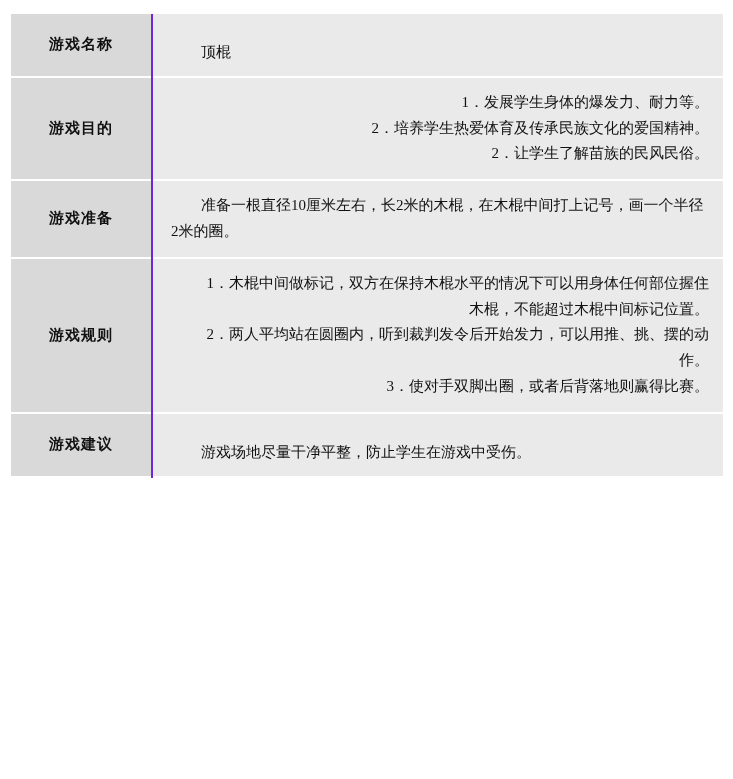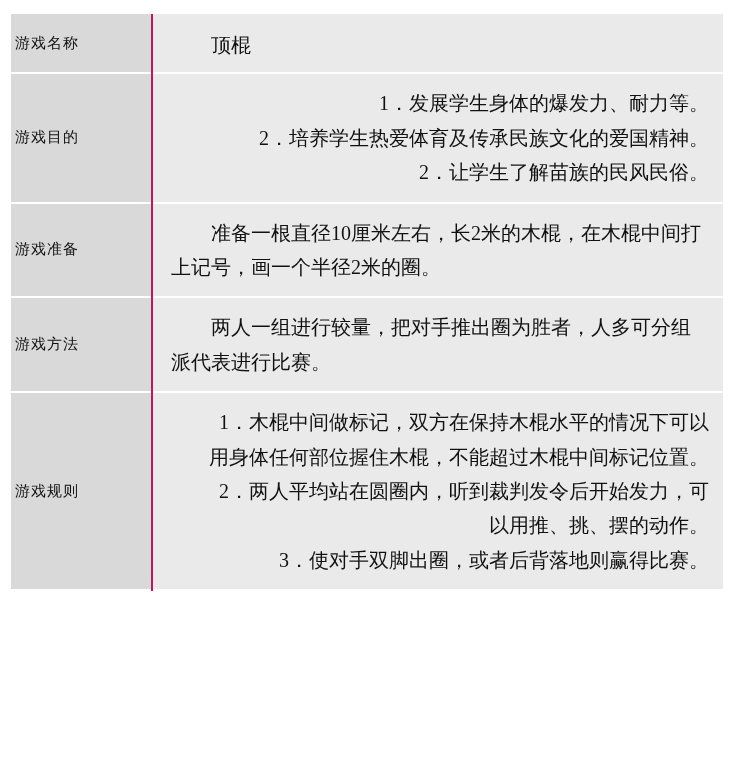--- a/index.html
+++ b/index.html
@@ -25,36 +25,37 @@
     width: 712px;
     margin: 14px 10px 0 11px;
     table-layout: fixed;
   }
   table.info-table tr {
     border-bottom: 2px solid #ffffff;
   }
   td.label-cell {
     width: 132px;
     background: #d9d9d9;
+    text-align: center;
     vertical-align: middle;
     font-size: 15px;
-    font-weight: normal;
+    font-weight: bold;
     font-family: "Liberation Sans", "DejaVu Sans", sans-serif;
     color: #111111;
     padding: 10px 4px;
     letter-spacing: 1px;
-    border-right: 2px solid #be185d;
+    border-right: 2px solid #6d28d9;
   }
   td.value-cell {
     background: #eaeaea;
     vertical-align: middle;
-    font-size: 20px;
+    font-size: 15px;
     line-height: 1.72;
     color: #111111;
-    padding: 14px 14px 10px 18px;
+    padding: 26px 14px 10px 18px;
     font-family: "Liberation Serif", "DejaVu Serif", serif;
   }
   .indent {
     text-indent: 2em;
     margin: 0;
   }
   ol.numlist {
     margin: 0;
     padding: 0;
     list-style: none;
@@ -89,30 +90,30 @@
           </ol>
         </td>
       </tr>
       <tr class="row-tall">
         <td class="label-cell">游戏准备</td>
         <td class="value-cell">
           <p class="indent">准备一根直径10厘米左右，长2米的木棍，在木棍中间打上记号，画一个半径2米的圈。</p>
         </td>
       </tr>
       <tr class="row-tall">
-        <td class="label-cell">游戏方法</td>
-        <td class="value-cell">
-          <p class="indent">两人一组进行较量，把对手推出圈为胜者，人多可分组派代表进行比赛。</p>
-        </td>
-      </tr>
-      <tr class="row-tall">
         <td class="label-cell">游戏规则</td>
         <td class="value-cell">
           <ol class="numlist">
             <li>1．木棍中间做标记，双方在保持木棍水平的情况下可以用身体任何部位握住木棍，不能超过木棍中间标记位置。</li>
             <li>2．两人平均站在圆圈内，听到裁判发令后开始发力，可以用推、挑、摆的动作。</li>
             <li>3．使对手双脚出圈，或者后背落地则赢得比赛。</li>
           </ol>
         </td>
       </tr>
+      <tr>
+        <td class="label-cell">游戏建议</td>
+        <td class="value-cell">
+          <p class="indent">游戏场地尽量干净平整，防止学生在游戏中受伤。</p>
+        </td>
+      </tr>
     </tbody>
   </table>
 </div>
 
 </body></html>

